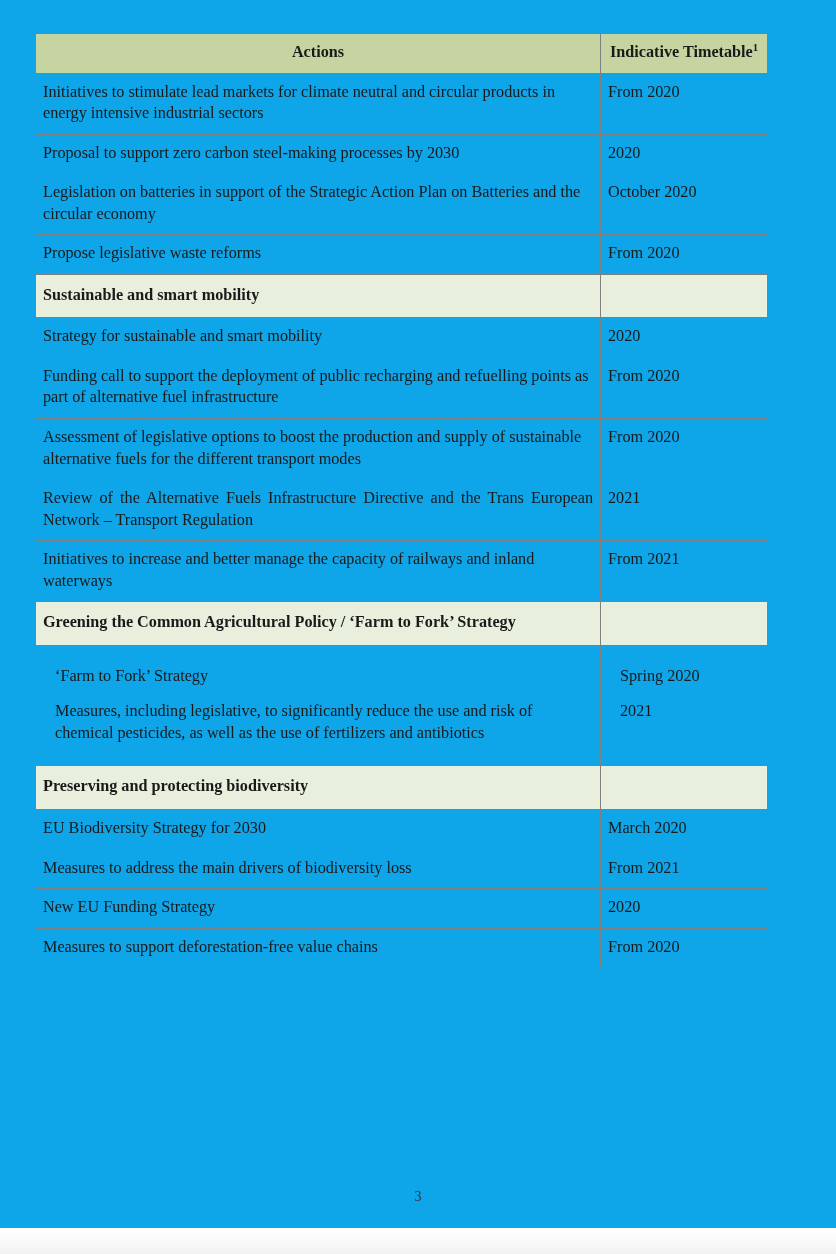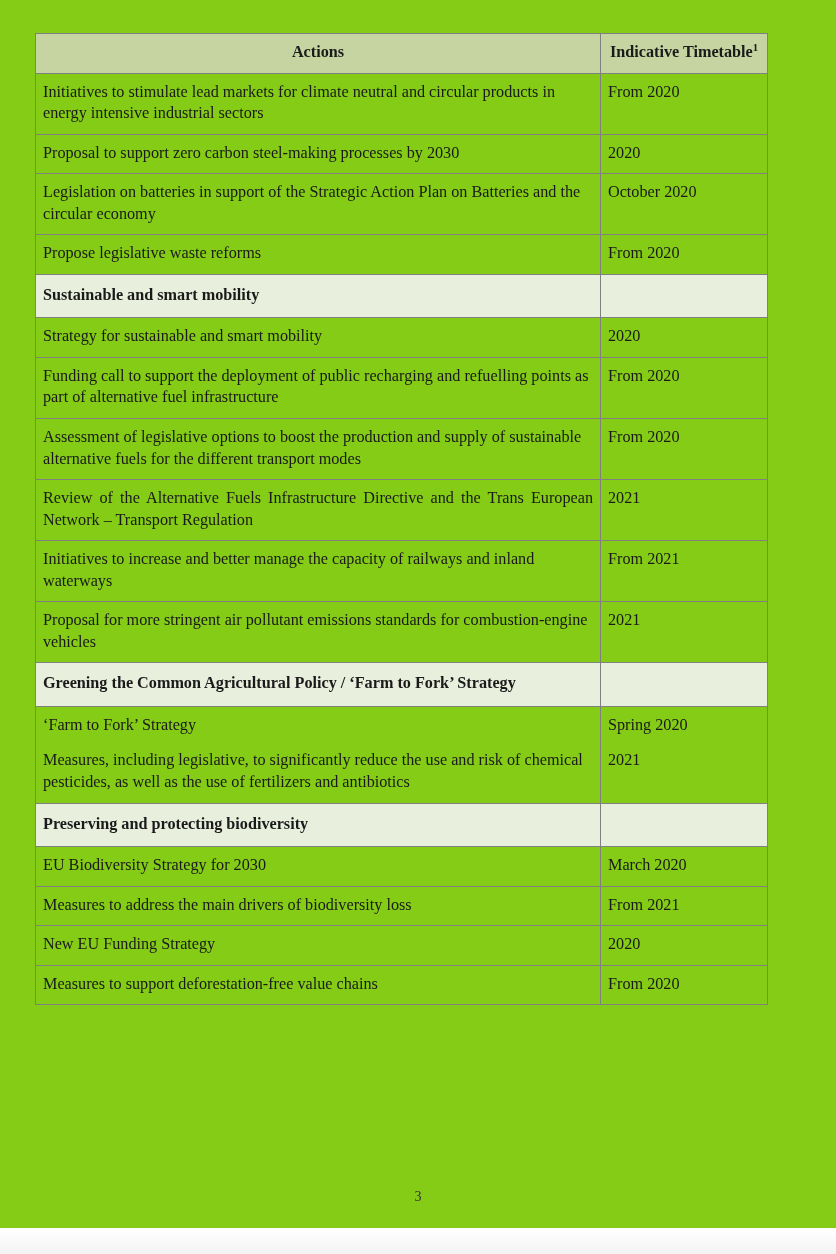--- a/index.html
+++ b/index.html
@@ -14,21 +14,21 @@
     font-family: "Liberation Serif", "DejaVu Serif", serif;
     overflow: hidden;
   }
 
   .page {
     position: absolute;
     left: 0;
     top: 0;
     width: 836px;
     height: 1228px;
-    background: #84cc16;
+    background: #0ea5e9;
     box-sizing: border-box;
   }
 
   .page-bottom-edge {
     position: absolute;
     left: 0;
     top: 1228px;
     width: 836px;
     height: 26px;
     background: linear-gradient(to bottom, #ffffff 0%, #fcfcfc 30%, #f7f7f7 65%, #f2f2f2 100%);
@@ -79,21 +79,21 @@
     padding-bottom: 11px;
   }
 
   
   td.cell-action { text-align: left; }
   td.cell-action.justify { text-align: justify; text-align-last: left; }
   td.cell-time { text-align: left; white-space: nowrap; }
 
   td.cell-action p,
   td.cell-time p {
-    margin: 0;
+    margin: 12px;
   }
   td.cell-action p + p,
   td.cell-time p + p {
     margin-top: 14px;
   }
 
   .page-number {
     position: absolute;
     left: 0;
     top: 1189px;
@@ -154,24 +154,20 @@
           <td class="cell-time">From 2020</td>
         </tr>
         <tr>
           <td class="cell-action justify">Review of the Alternative Fuels Infrastructure Directive and the Trans European Network – Transport Regulation</td>
           <td class="cell-time">2021</td>
         </tr>
         <tr>
           <td class="cell-action">Initiatives to increase and better manage the capacity of railways and inland waterways</td>
           <td class="cell-time">From 2021</td>
         </tr>
-        <tr>
-          <td class="cell-action">Proposal for more stringent air pollutant emissions standards for combustion-engine vehicles</td>
-          <td class="cell-time">2021</td>
-        </tr>
         <tr class="section-row">
           <td class="cell-action">Greening the Common Agricultural Policy / ‘Farm to Fork’ Strategy</td>
           <td class="cell-time"></td>
         </tr>
         <tr>
           <td class="cell-action">
             <p>‘Farm to Fork’ Strategy</p>
             <p>Measures, including legislative, to significantly reduce the use and risk of chemical pesticides, as well as the use of fertilizers and antibiotics</p>
           </td>
           <td class="cell-time">

